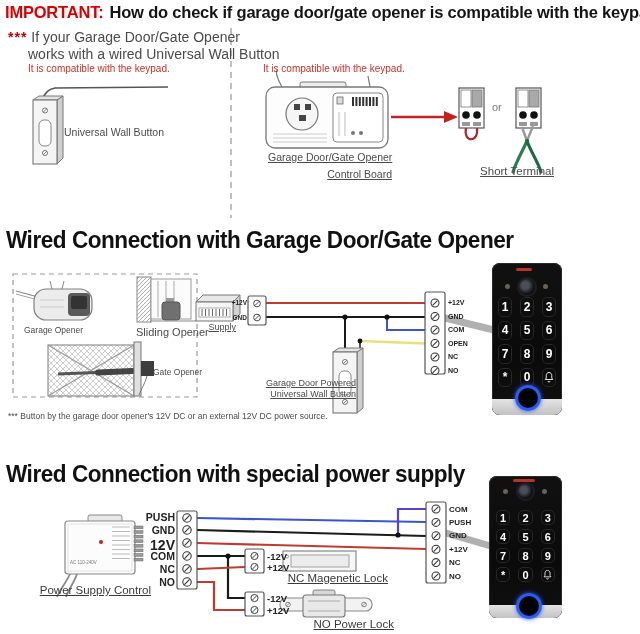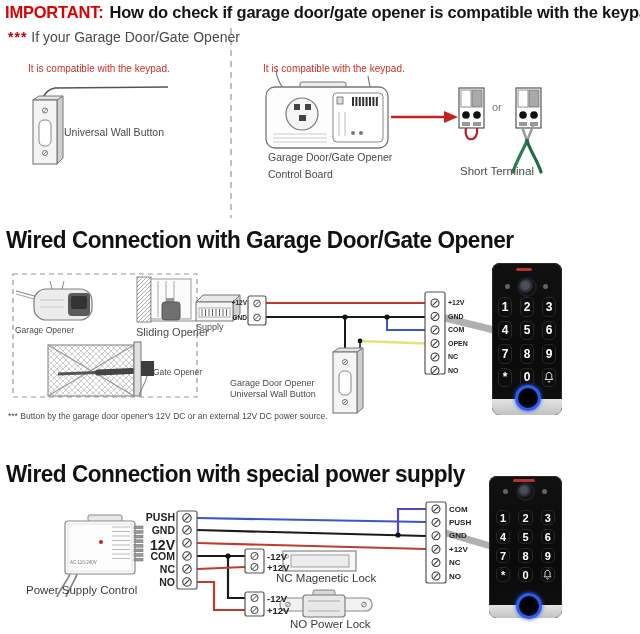--- a/index.html
+++ b/index.html
@@ -1,19 +1,19 @@
 <!DOCTYPE html>
 <html><head>
 <meta charset="utf-8">
 <style>
   html,body{margin:0;padding:0;}
   body{width:640px;height:634px;background:#ffffff;position:relative;overflow:hidden;
        font-family:"Liberation Sans",sans-serif;color:#484848;}
   .abs{position:absolute;white-space:nowrap;}
-  .center{text-align:left;}
+  .center{text-align:right;text-decoration:underline;}
   .right{text-align:right;}
   .stars{color:#c40000;font-weight:bold;margin-right:4px;letter-spacing:1px;}
   .hdr{font-size:16.5px;font-weight:bold;color:#141414;letter-spacing:-0.2px;}
   .hdr .imp{color:#dd0000;margin-right:6px;}
   .body-txt{font-size:14px;color:#4a4a4a;}
   .result{font-size:10px;color:#c63028;}
   .cap{color:#4a4a4a;}
   .sec-title{font-size:24px;font-weight:bold;color:#111;letter-spacing:-0.5px;
              transform:scaleX(0.94);transform-origin:left center;}
   .term-lbl{font-weight:600;color:#222;}
@@ -302,37 +302,38 @@
 
 <div class="layer">
 
   <div class="abs hdr" style="left:5px;top:3px;">
     <span class="imp">IMPORTANT:</span><span>How do check if garage door/gate opener is compatible with the keypad?</span>
   </div>
 
   <div class="abs body-txt" style="left:8px;top:29px;">
     <span class="stars">***</span><span>If your Garage Door/Gate Opener</span>
   </div>
+  <div class="abs body-txt" style="left:28px;top:46px;">works with a wired Universal Wall Button</div>
   <div class="abs result" style="left:28px;top:63px;">It is compatible with the keypad.</div>
   <div class="abs cap" style="left:64px;top:126px;font-size:10.5px;">Universal Wall Button</div>
 
   <div class="abs result" style="left:263px;top:63px;">It is compatible with the keypad.</div>
   <div class="abs cap center" style="left:268px;top:151px;width:124px;font-size:10.5px;">Garage Door/Gate Opener</div>
   <div class="abs cap center" style="left:268px;top:168px;width:124px;font-size:10.5px;">Control Board</div>
   <div class="abs" style="left:492px;top:101px;font-size:11px;color:#777;">or</div>
   <div class="abs cap center" style="left:460px;top:165px;width:94px;font-size:11.5px;">Short Terminal</div>
 
   <div class="abs sec-title" style="left:6px;top:226px;">Wired Connection with Garage Door/Gate Opener</div>
-  <div class="abs cap" style="left:15px;top:325px;font-size:8.5px;text-align:center;">Garage Opener</div>
+  <div class="abs cap" style="left:24px;top:325px;font-size:8.5px;text-align:center;">Garage Opener</div>
   <div class="abs cap" style="left:136px;top:326px;font-size:11px;">Sliding Opener</div>
   <div class="abs cap" style="left:153px;top:367px;font-size:8.5px;">Gate Opener</div>
   <div class="abs cap center" style="left:196px;top:322px;width:40px;font-size:9px;">Supply</div>
   <div class="abs term-lbl right" style="left:227px;top:299px;width:20px;font-size:6.5px;">+12V</div>
   <div class="abs term-lbl right" style="left:227px;top:313.5px;width:20px;font-size:6.5px;">GND</div>
-  <div class="abs cap center" style="left:230px;top:378px;width:126px;font-size:9px;">Garage Door Opener</div>
+  <div class="abs cap center" style="left:230px;top:378px;width:126px;font-size:9px;">Garage Door Powered</div>
   <div class="abs cap center" style="left:230px;top:389px;width:126px;font-size:9px;">Universal Wall Button</div>
   <div class="abs term-lbl" style="left:448px;top:299px;font-size:7px;">+12V</div>
   <div class="abs term-lbl" style="left:448px;top:312.5px;font-size:7px;">GND</div>
   <div class="abs term-lbl" style="left:448px;top:326px;font-size:7px;">COM</div>
   <div class="abs term-lbl" style="left:448px;top:339.5px;font-size:7px;">OPEN</div>
   <div class="abs term-lbl" style="left:448px;top:353px;font-size:7px;">NC</div>
   <div class="abs term-lbl" style="left:448px;top:366.5px;font-size:7px;">NO</div>
   <div class="abs" style="left:8px;top:411px;font-size:8.5px;color:#4a4a4a;">*** Button by the garage door opener's 12V DC or an external 12V DC power source.</div>
 
   <div class="abs sec-title" style="left:6px;top:460px;">Wired Connection with special power supply</div>

